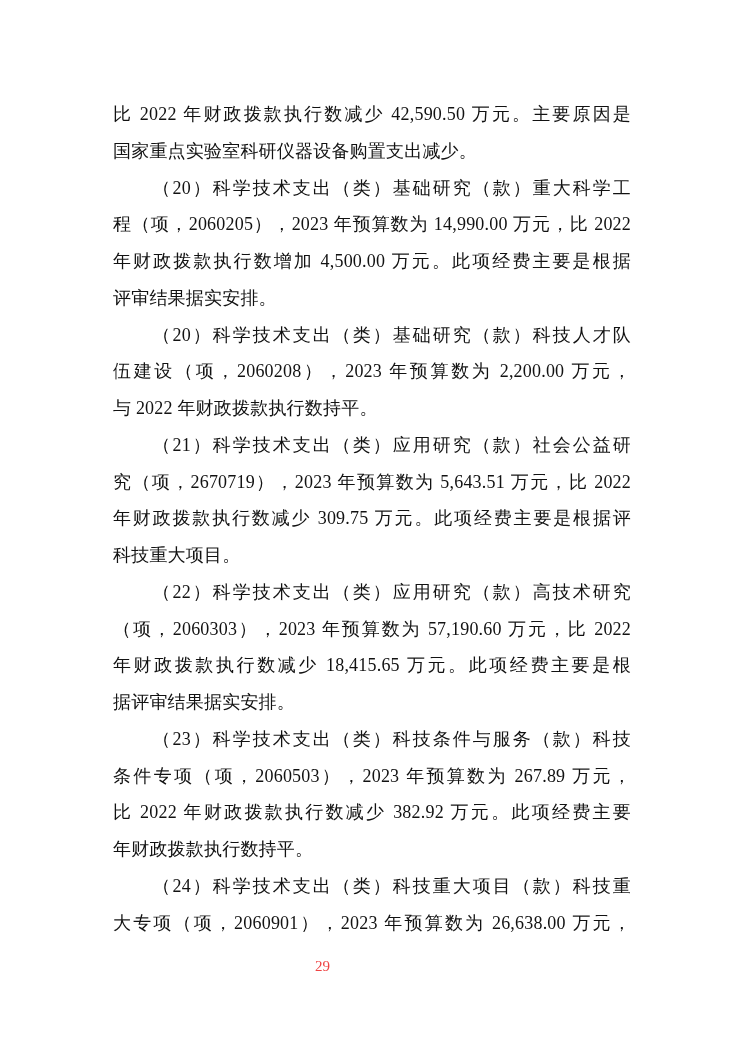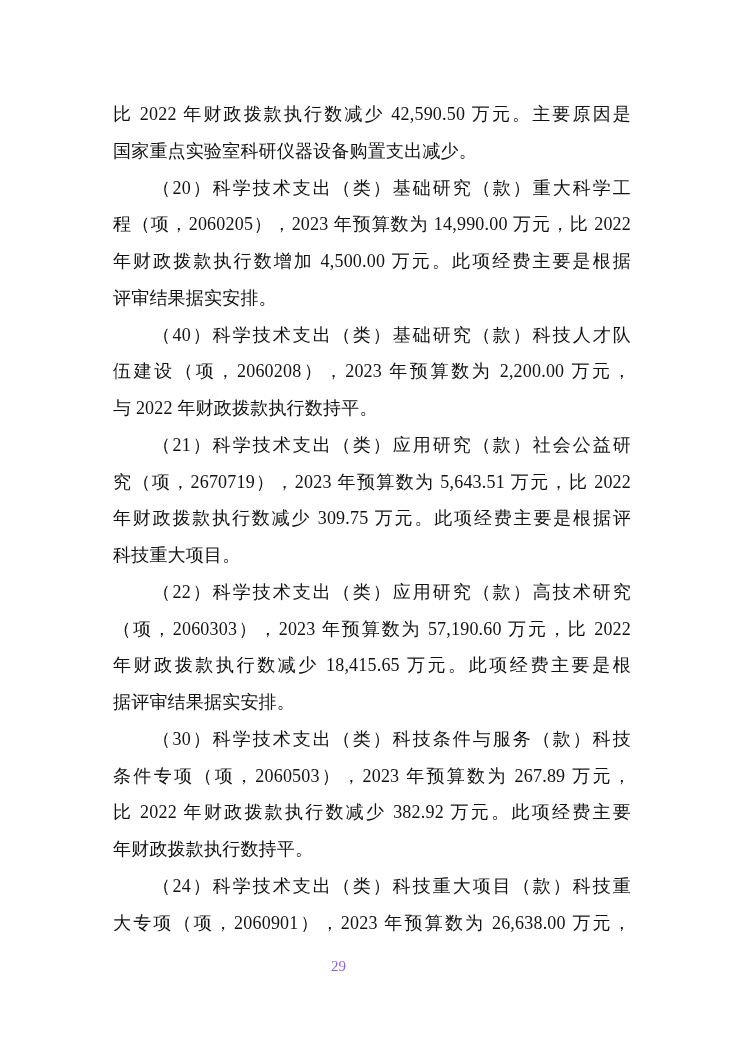--- a/index.html
+++ b/index.html
@@ -43,27 +43,27 @@
   .line.jf {
     white-space: normal;
     text-align: justify;
     text-align-last: justify;     
   }
   .line.indent {
     text-indent: 2.2em;           
   }
   .page-number {
     position: absolute;
-    left: 16px;
+    left: 0;
     top: 956px;
     width: 645px;
     text-align: center;
     font-size: 15px;
     line-height: 20px;
-    color: #8b5cf6;
+    color: #ef4444;
   }
 </style>
 </head>
 <body>
 
 <div class="page">
   <div class="text-block">
 
     <div class="para">
       <div class="line jf">比 2022 年财政拨款执行数减少 42,590.50 万元。主要原因是</div>
@@ -71,41 +71,41 @@
     </div>
 
     <div class="para">
       <div class="line jf indent">（20）科学技术支出（类）基础研究（款）重大科学工</div>
       <div class="line jf">程（项，2060205），2023 年预算数为 14,990.00 万元，比 2022</div>
       <div class="line jf">年财政拨款执行数增加 4,500.00 万元。此项经费主要是根据</div>
       <div class="line">评审结果据实安排。</div>
     </div>
 
     <div class="para">
-      <div class="line jf indent">（40）科学技术支出（类）基础研究（款）科技人才队</div>
+      <div class="line jf indent">（20）科学技术支出（类）基础研究（款）科技人才队</div>
       <div class="line jf">伍建设（项，2060208），2023 年预算数为 2,200.00 万元，</div>
       <div class="line">与 2022 年财政拨款执行数持平。</div>
     </div>
 
     <div class="para">
       <div class="line jf indent">（21）科学技术支出（类）应用研究（款）社会公益研</div>
       <div class="line jf">究（项，2670719），2023 年预算数为 5,643.51 万元，比 2022</div>
       <div class="line jf">年财政拨款执行数减少 309.75 万元。此项经费主要是根据评</div>
       <div class="line">科技重大项目。</div>
     </div>
 
     <div class="para">
       <div class="line jf indent">（22）科学技术支出（类）应用研究（款）高技术研究</div>
       <div class="line jf">（项，2060303），2023 年预算数为 57,190.60 万元，比 2022</div>
       <div class="line jf">年财政拨款执行数减少 18,415.65 万元。此项经费主要是根</div>
       <div class="line">据评审结果据实安排。</div>
     </div>
 
     <div class="para">
-      <div class="line jf indent">（30）科学技术支出（类）科技条件与服务（款）科技</div>
+      <div class="line jf indent">（23）科学技术支出（类）科技条件与服务（款）科技</div>
       <div class="line jf">条件专项（项，2060503），2023 年预算数为 267.89 万元，</div>
       <div class="line jf">比 2022 年财政拨款执行数减少 382.92 万元。此项经费主要</div>
       <div class="line">年财政拨款执行数持平。</div>
     </div>
 
     <div class="para">
       <div class="line jf indent">（24）科学技术支出（类）科技重大项目（款）科技重</div>
       <div class="line jf">大专项（项，2060901），2023 年预算数为 26,638.00 万元，</div>
     </div>
 

